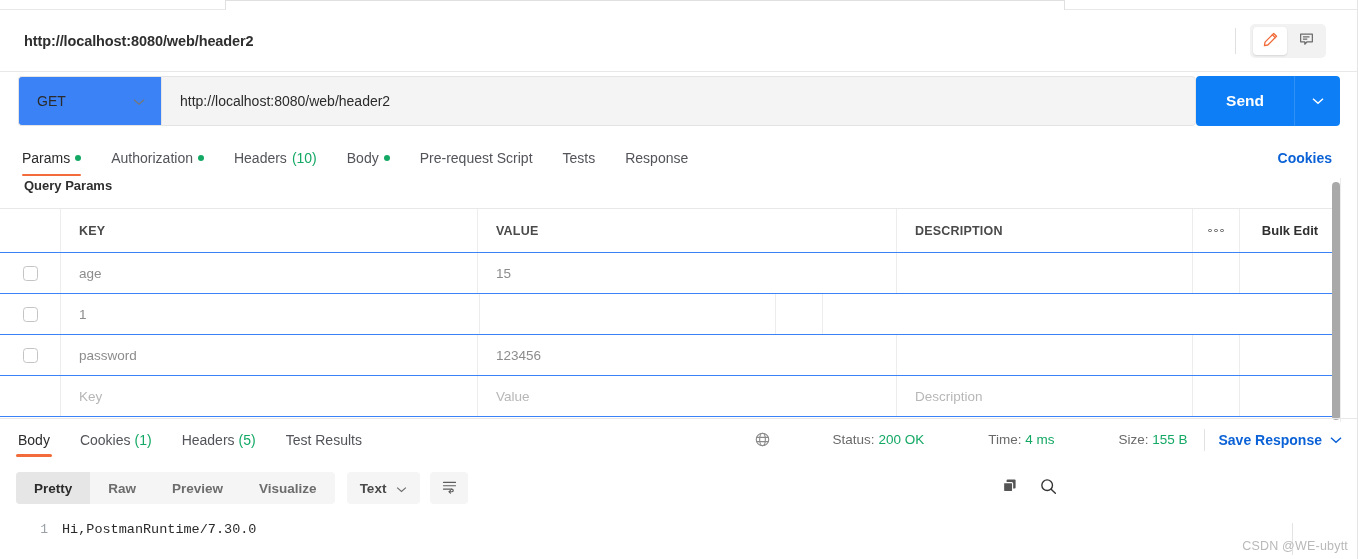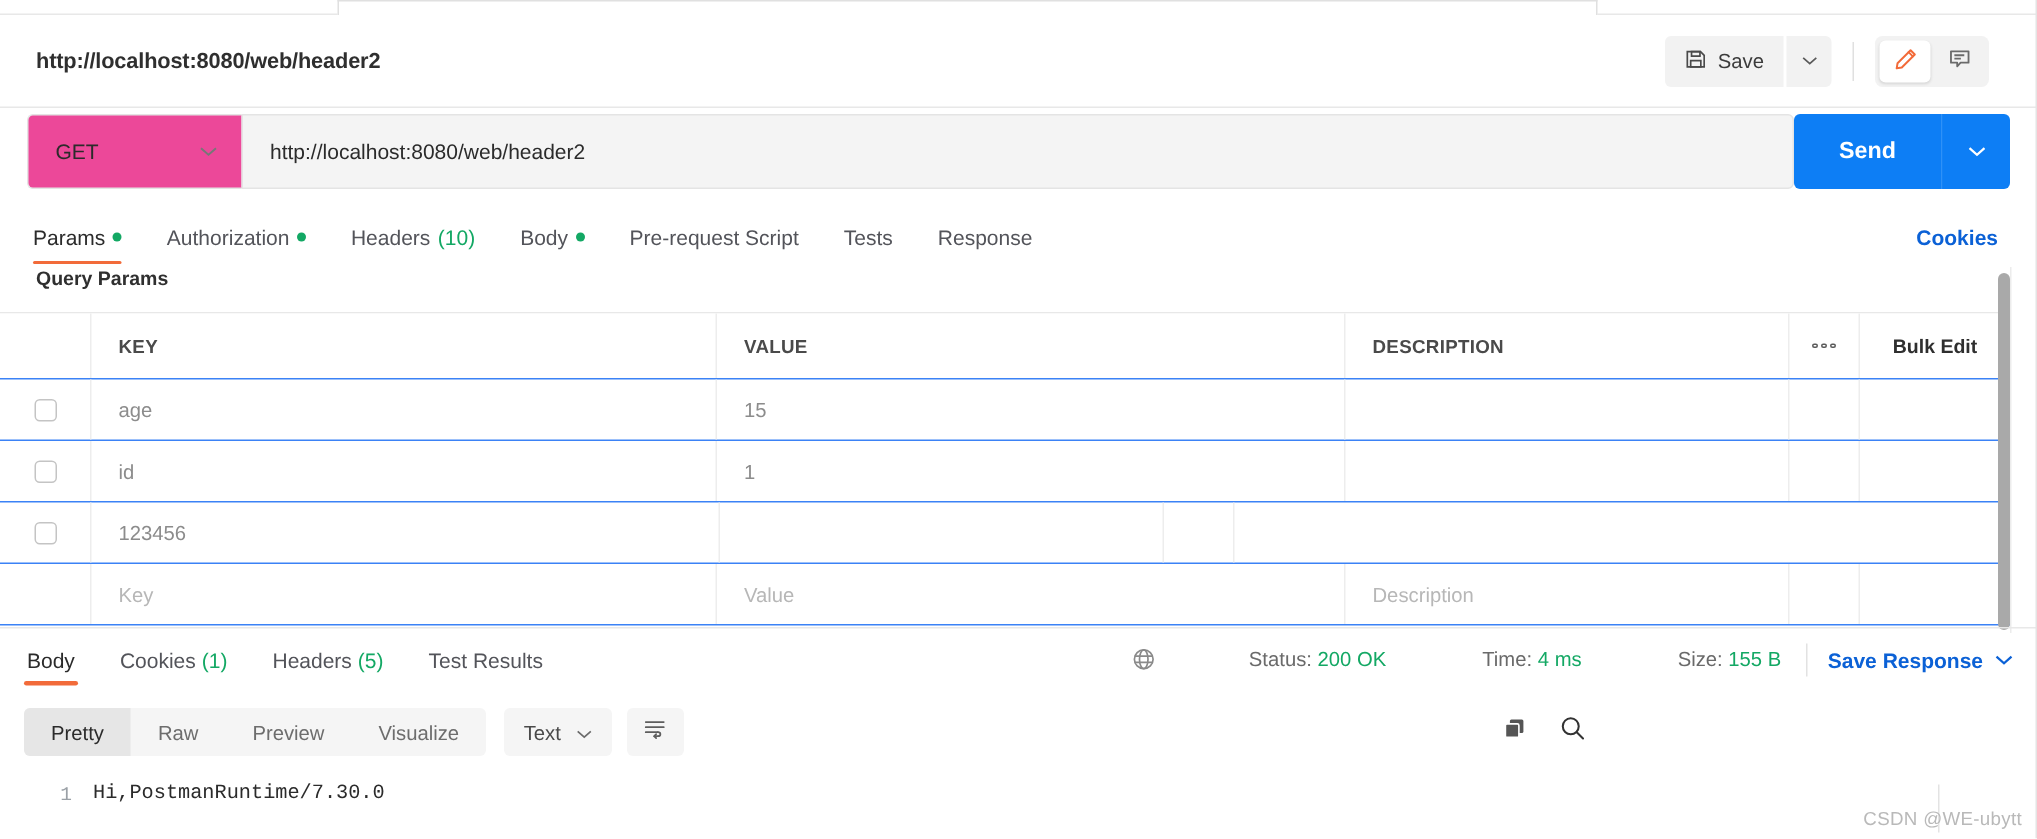--- a/index.html
+++ b/index.html
@@ -61,21 +61,21 @@
     display: flex; align-items: center; justify-content: center;
   }
   .icon-btn.active { background: #ffffff; box-shadow: 0 1px 2px rgba(0,0,0,.12); }
 
   
   .urlbar {
     position: absolute; top: 76px; left: 18px; width: 1322px; height: 50px;
     display: flex; align-items: stretch;
   }
   .method-box {
-    width: 143px; background: #ec4899;
+    width: 143px; background: #3b82f6;
     border: 1px solid #e4e4e4; border-right: none;
     border-radius: 4px 0 0 4px;
     display: flex; align-items: center; justify-content: space-between;
     padding: 0 16px 0 18px; cursor: pointer; gap: 46px;
   }
   .method-label { font-size: 14px; color: #2b2b2b; font-weight: 500; }
   .url-input {
     flex: 1; background: #f4f4f4; border: 1px solid #e4e4e4; border-left: 1px solid #e4e4e4;
     border-radius: 0 4px 4px 0; padding: 0 18px;
     font-size: 14px; color: #2b2b2b; outline: none;
@@ -178,21 +178,21 @@
     gap: 0; padding-right: 16px; font-size: 13.5px;
   }
   .stat-item { color: #6a6a6a; margin-right: 16px; margin-left: 48px; }
   .stat-item b { font-weight: normal; color: #13a864; }
   .sdiv { width: 1px; height: 22px; background: #e2e2e2; margin: 0 14px 0 0; }
   .save-resp { color: #0b61d6; font-weight: bold; cursor: pointer; font-size: 14px; }
 
   
   .fmtbar {
     position: absolute; top: 464px; left: 0; width: 1088px; height: 48px;
-    display: flex; align-items: center; padding-left: 16px;
+    display: flex; align-items: center; padding-left: 16px; font-weight: bold;
   }
   .seg-group {
     display: flex; background: #f5f5f5; border-radius: 4px; overflow: hidden; height: 32px;
   }
   .seg {
     display: flex; align-items: center; justify-content: center;
     padding: 0 18px; font-size: 13.5px; color: #6d6d6d; cursor: pointer;
   }
   .seg.active { background: #e6e6e6; color: #2b2b2b; }
   .text-drop {
@@ -232,37 +232,20 @@
 
 <div class="app">
 
   <div class="tabstrip">
     <div class="tabseg seg2"></div>
   </div>
 
   <div class="reqheader">
     <div class="req-title">http://localhost:8080/web/header2</div>
     <div class="header-right">
-      <div class="save-group">
-        <button class="save-btn">
-          <span>
-            <svg width="15" height="15" viewBox="0 0 16 16" fill="none" stroke="#4a4a4a" stroke-width="1.2">
-              <path d="M2 2.6h9.4L14 5.2V13.4H2z"></path>
-              <path d="M5 2.6h6v3.2H5z"></path>
-              <path d="M4.4 9h7.2v4.4H4.4z"></path>
-            </svg>
-          </span>
-          <span>Save</span>
-        </button>
-        <button class="save-caret">
-          <svg width="11" height="7" viewBox="0 0 12 8" fill="none" stroke="#5a5a5a" stroke-width="1.3">
-            <path d="M1 1.8 6 6.2 11 1.8"></path>
-          </svg>
-        </button>
-      </div>
       <div class="vdiv"></div>
       <div class="icon-group">
         <button class="icon-btn active">
           <span>
             <svg width="17" height="17" viewBox="0 0 18 18" fill="none" stroke="#f26b3a" stroke-width="1.4" stroke-linecap="round" stroke-linejoin="round">
               <path d="M12.4 2.6l3 3L6.2 14.8 2.6 15.4l.6-3.6z"></path>
               <path d="M11 4l3 3"></path>
             </svg>
           </span>
         </button>
@@ -367,36 +350,36 @@
         <span class="cellval"></span>
       </div>
       <div class="pc pc-dots"></div>
       <div class="pc pc-bulk"></div>
     </div>
 
     <div class="prow">
       <div class="pc pc-check">
         <span class="chk"></span>
       </div>
-      <div class="pc pc-key">
-        <span class="cellval">id</span>
-      </div>
       <div class="pc pc-val">
         <span class="cellval">1</span>
       </div>
       <div class="pc pc-desc">
         <span class="cellval"></span>
       </div>
       <div class="pc pc-dots"></div>
       <div class="pc pc-bulk"></div>
     </div>
 
     <div class="prow">
       <div class="pc pc-check">
         <span class="chk"></span>
+      </div>
+      <div class="pc pc-key">
+        <span class="cellval">password</span>
       </div>
       <div class="pc pc-val">
         <span class="cellval">123456</span>
       </div>
       <div class="pc pc-desc">
         <span class="cellval"></span>
       </div>
       <div class="pc pc-dots"></div>
       <div class="pc pc-bulk"></div>
     </div>

